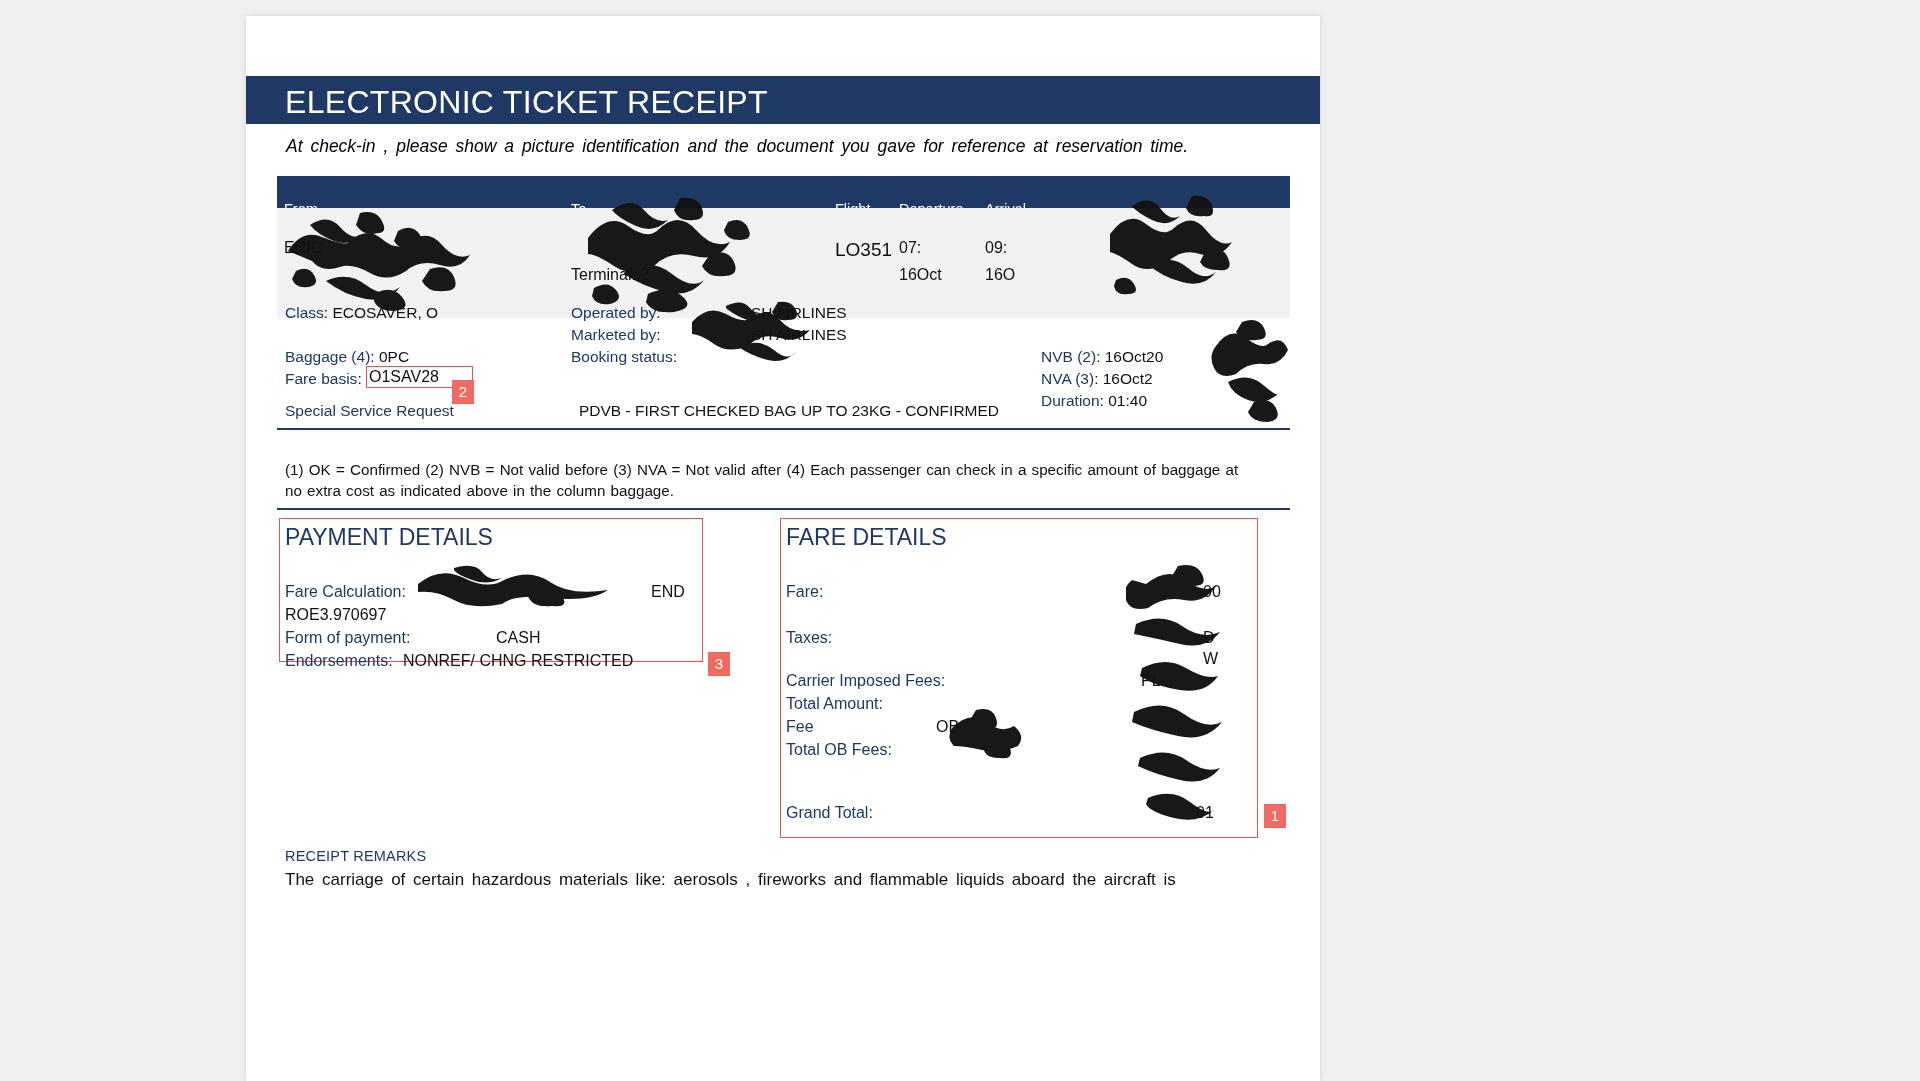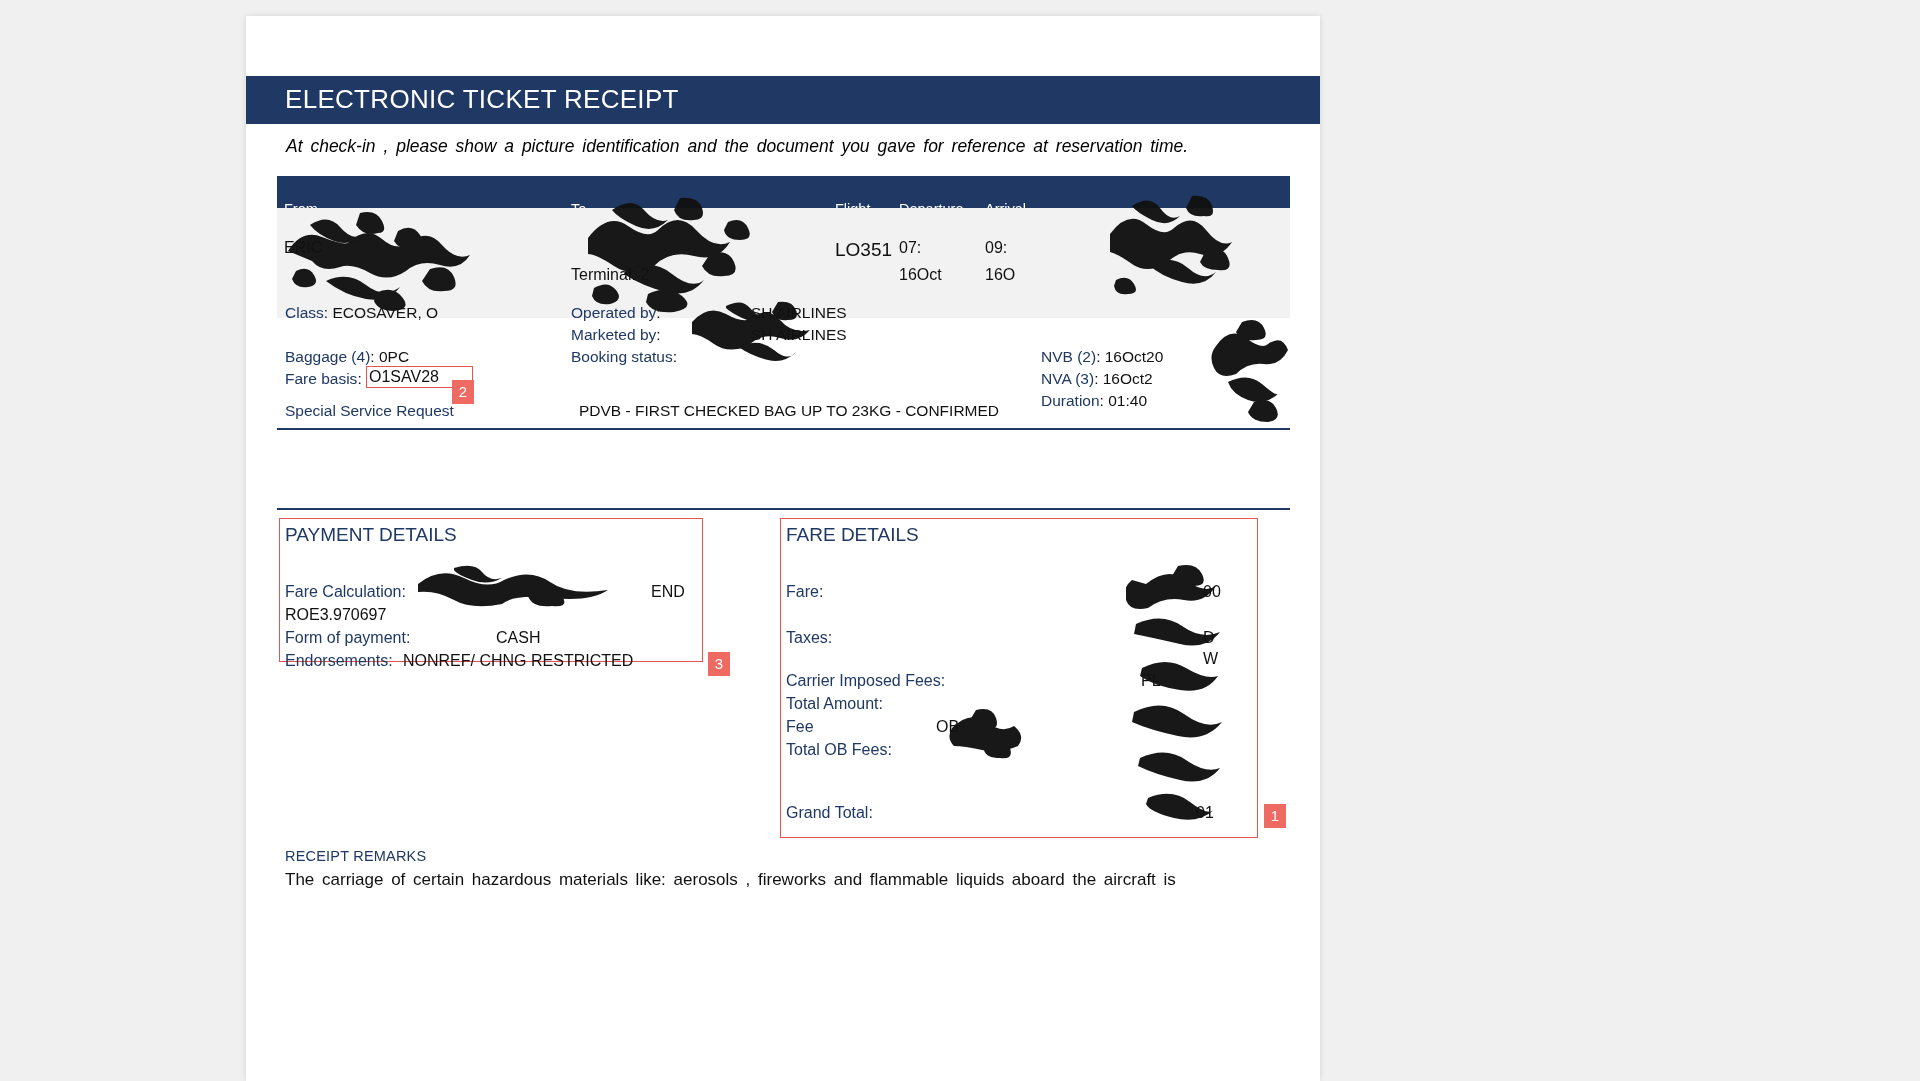--- a/index.html
+++ b/index.html
@@ -27,21 +27,21 @@
     top: 60px;
     width: 1074px;
     height: 48px;
     background: #1f3864;
   }
   .title-band .title {
     position: absolute;
     left: 39px;
     top: 8px;
     color: #ffffff;
-    font-size: 26px;
+    font-size: 32px;
     letter-spacing: 0.3px;
   }
   .subtitle {
     position: absolute;
     left: 40px;
     top: 120px;
     font-style: italic;
     font-size: 17.5px;
     color: #000000;
     word-spacing: 3px;
@@ -100,21 +100,21 @@
     word-spacing: 1px;
   }
   
   .box {
     position: absolute;
     border: 1.5px solid #e8534f;
     box-sizing: border-box;
   }
   .box-title {
     position: absolute;
-    font-size: 19px;
+    font-size: 23px;
     color: #1f3864;
   }
   .badge {
     position: absolute;
     background: #ef6a63;
     color: #ffffff;
     font-size: 15px;
     width: 22px;
     height: 24px;
     text-align: center;
@@ -222,20 +222,21 @@
   </div>
   <div class="det" style="left:795px; top:376px;">
     <span class="lbl">Duration</span><span>: </span><span>01:40</span>
   </div>
 
   <div class="det lbl" style="left:39px; top:386px;">Special Service Request</div>
   <div class="det" style="left:333px; top:386px;">PDVB - FIRST CHECKED BAG UP TO 23KG - CONFIRMED</div>
 
   <div class="rule" style="left:31px; top:412px; width:1013px; height:2px;"></div>
 
+  <div class="footnote">(1) OK = Confirmed (2) NVB = Not valid before (3) NVA = Not valid after (4) Each passenger can check in a specific amount of baggage at no extra cost as  indicated  above  in the column baggage.</div>
 
   <div class="rule" style="left:31px; top:492px; width:1013px; height:2px;"></div>
 
   <div class="box" style="left:33px; top:502px; width:424px; height:144px;"></div>
   <div class="box-title" style="left:39px; top:508px;">PAYMENT DETAILS</div>
 
   <div class="fld" style="left:39px; top:567px;"><span>Fare Calculation</span>:</div>
   <div class="val" style="left:405px; top:567px;">END</div>
   <div class="val" style="left:39px; top:590px;">ROE3.970697</div>
   <div class="fld" style="left:39px; top:613px;"><span>Form of payment</span>:</div>

